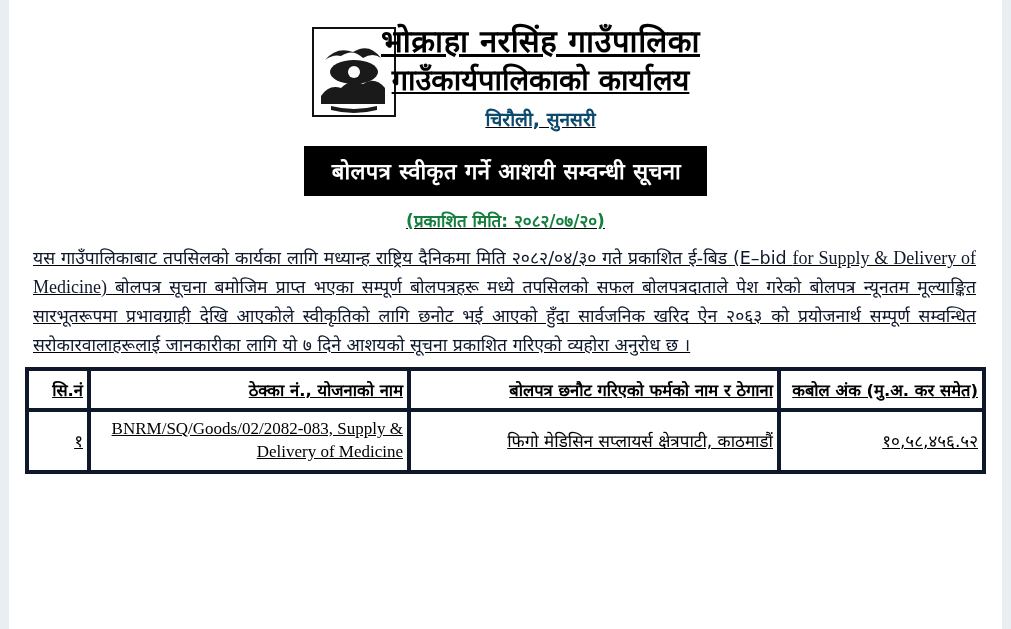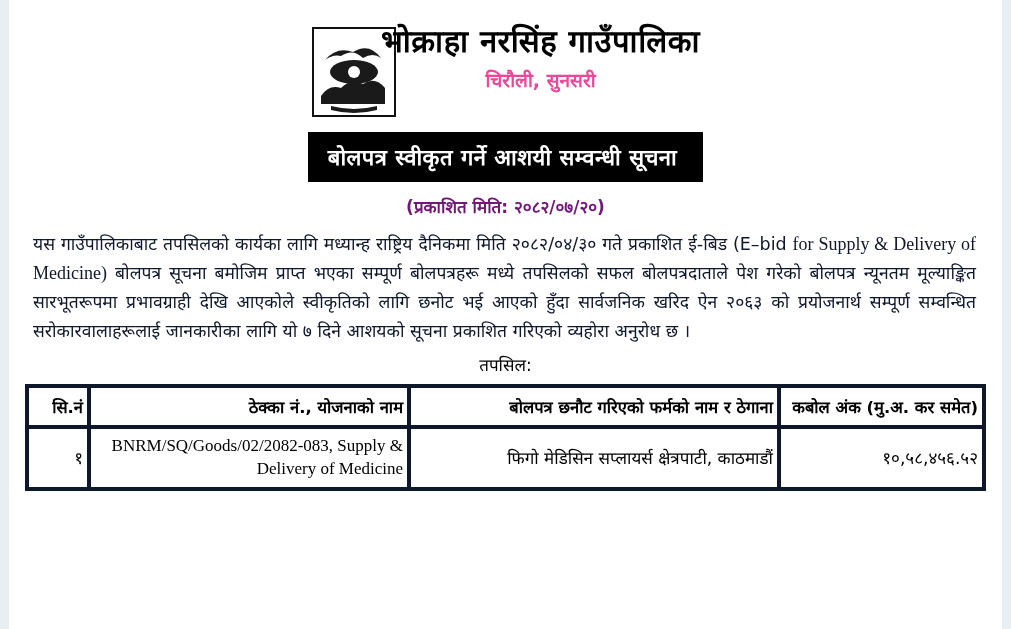--- a/index.html
+++ b/index.html
@@ -20,20 +20,21 @@
     background: #ffffff;
     box-sizing: border-box;
     border-left: 9px solid #e8eef1;
     border-right: 9px solid #e8eef1;
   }
   .inner {
     position: relative;
     width: 993px;
     height: 616px;
     padding: 0;
+    text-decoration: underline;
   }
 
   
   .header {
     display: flex;
     align-items: flex-start;
     justify-content: center;
     padding-top: 22px;
   }
   .emblem {
@@ -58,51 +59,51 @@
   .t-line2 {
     font-size: 29px;
     font-weight: bold;
     line-height: 1.35;
     color: #000;
   }
   .t-line3 {
     font-size: 19px;
     font-weight: bold;
     margin-top: 6px;
-    color: #ec4899;
+    color: #0c4a6e;
   }
   .t-line4 {
     font-size: 19px;
     font-weight: bold;
     margin-top: 6px;
     color: #000;
   }
 
   
   .banner-wrap {
     display: flex;
     justify-content: center;
     margin-top: 14px;
   }
   .banner {
     background: #000000;
     color: #ffffff;
     font-size: 22px;
     font-weight: bold;
-    padding: 9px 26px 11px 20px;
+    padding: 9px 26px 11px 28px;
     letter-spacing: 0.4px;
     white-space: nowrap;
   }
 
   .pubdate {
     text-align: center;
     font-size: 17px;
     font-weight: bold;
     margin-top: 13px;
-    color: #701a75;
+    color: #15803d;
   }
 
   
   .body-text {
     margin: 12px 26px 0 24px;
     font-size: 17.5px;
     line-height: 1.62;
     color: #0f172a;
     text-align: justify;
     text-justify: inter-word;
@@ -177,35 +178,35 @@
             <path d="M10 70 Q18 58 30 62 Q40 52 52 58 Q64 50 74 62 L74 78 L10 78 Z"></path>
             <path d="M14 34 Q26 20 42 26 Q58 16 70 32 Q62 26 52 32 Q42 22 30 30 Q22 28 14 34 Z"></path>
             <ellipse cx="43" cy="46" rx="24" ry="12"></ellipse>
             <circle cx="43" cy="46" r="6" fill="#ffffff"></circle>
             <path d="M20 80 Q43 86 66 80 L66 84 Q43 90 20 84 Z"></path>
           </g>
         </svg>
       </div>
       <div class="titles">
         <div class="t-line1">भोक्राहा नरसिंह गाउँपालिका</div>
+        <div class="t-line2">गाउँकार्यपालिकाको कार्यालय</div>
         <div class="t-line3">चिरौली, सुनसरी</div>
       </div>
     </div>
 
     <div class="banner-wrap">
       <div class="banner">बोलपत्र स्वीकृत गर्ने आशयी सम्वन्धी सूचना</div>
     </div>
 
     <div class="pubdate">(प्रकाशित मिति: २०८२/०७/२०)</div>
 
     <div class="body-text">
       <span>यस गाउँपालिकाबाट तपसिलको कार्यका लागि मध्यान्ह राष्ट्रिय दैनिकमा मिति २०८२/०४/३० गते प्रकाशित ई-बिड (E–bid </span><span class="latin">for Supply &amp; Delivery of Medicine)</span><span> बोलपत्र सूचना बमोजिम प्राप्त भएका सम्पूर्ण बोलपत्रहरू मध्ये तपसिलको सफल बोलपत्रदाताले पेश गरेको बोलपत्र न्यूनतम मूल्याङ्कित सारभूतरूपमा प्रभावग्राही देखि आएकोले स्वीकृतिको लागि छनोट भई आएको हुँदा सार्वजनिक खरिद ऐन २०६३ को प्रयोजनार्थ सम्पूर्ण सम्वन्धित सरोकारवालाहरूलाई जानकारीका लागि यो ७ दिने आशयको सूचना प्रकाशित गरिएको व्यहोरा अनुरोध छ ।</span>
     </div>
 
-    <div class="tapasil">तपसिल:</div>
 
     <table class="notice-table">
       <colgroup>
         <col class="col-sn">
         <col class="col-proj">
         <col class="col-firm">
         <col class="col-amt">
       </colgroup>
       <thead>
         <tr>

